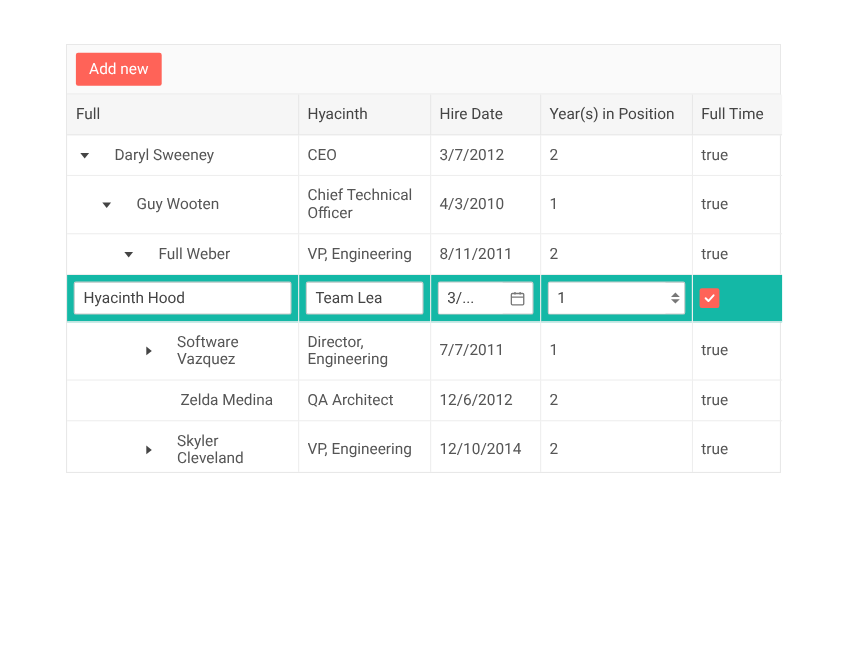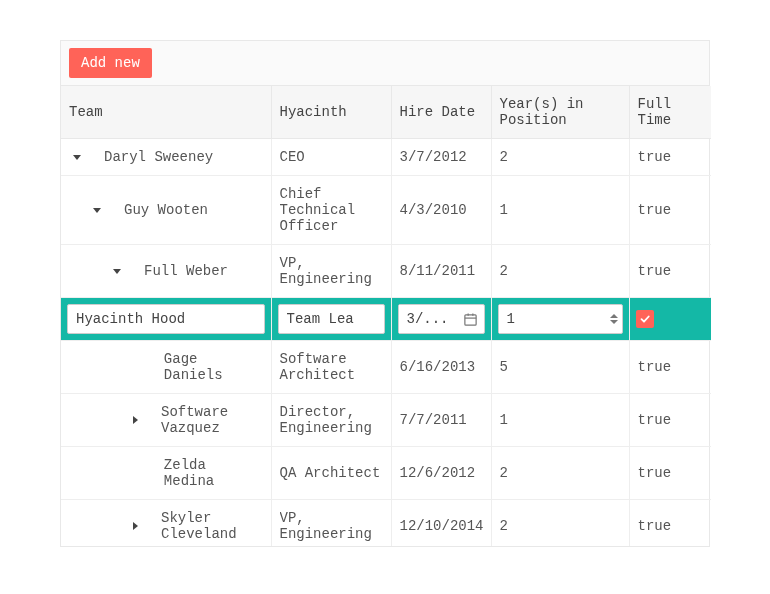--- a/index.html
+++ b/index.html
@@ -7,21 +7,20 @@
     margin: 0;
     padding: 40px 60px;
     font-family: -apple-system, BlinkMacSystemFont, "Segoe UI", Roboto, Arial, sans-serif;
     font-size: 14px;
     color: #444;
     background: #fff;
   }
   .grid {
     border: 1px solid #e8e8e8;
     width: 650px;
-    font-family: Liberation Mono, monospace;
   }
   .toolbar {
     background: #fafafa;
     padding: 7px 8px;
     border-bottom: 1px solid #e8e8e8;
   }
   .btn-add {
     background: #ff6358;
     color: #fff;
     border: none;
@@ -129,21 +128,21 @@
   <table>
     <colgroup>
       <col class="col-name">
         <col class="col-pos">
         <col class="col-date">
         <col class="col-years">
         <col class="col-ft">
     </colgroup>
     <thead>
       <tr>
-        <th>Team</th>
+        <th>Full</th>
         <th>Hyacinth</th>
         <th>Hire Date</th>
         <th>Year(s) in Position</th>
         <th>Full Time</th>
       </tr>
     </thead>
     <tbody>
 
       <tr>
         <td>
@@ -215,32 +214,20 @@
         </td>
         <td>
           <span class="checkbox">
             <svg width="12" height="12" viewBox="0 0 12 12">
               <path d="M2.5 6.2 L5 8.7 L9.7 3.5" stroke="#fff" stroke-width="1.8" fill="none" stroke-linecap="round" stroke-linejoin="round"></path>
             </svg>
           </span>
         </td>
       </tr>
 
-      <tr>
-        <td>
-          <span class="namecell" style="padding-left:64px">
-            <span class="expander none"></span>
-            <span>Gage Daniels</span>
-          </span>
-        </td>
-        <td>Software Architect</td>
-        <td>6/16/2013</td>
-        <td>5</td>
-        <td>true</td>
-      </tr>
 
       <tr>
         <td>
           <span class="namecell" style="padding-left:64px">
             <span class="expander right"></span>
             <span>Software Vazquez</span>
           </span>
         </td>
         <td>Director, Engineering</td>
         <td>7/7/2011</td>

